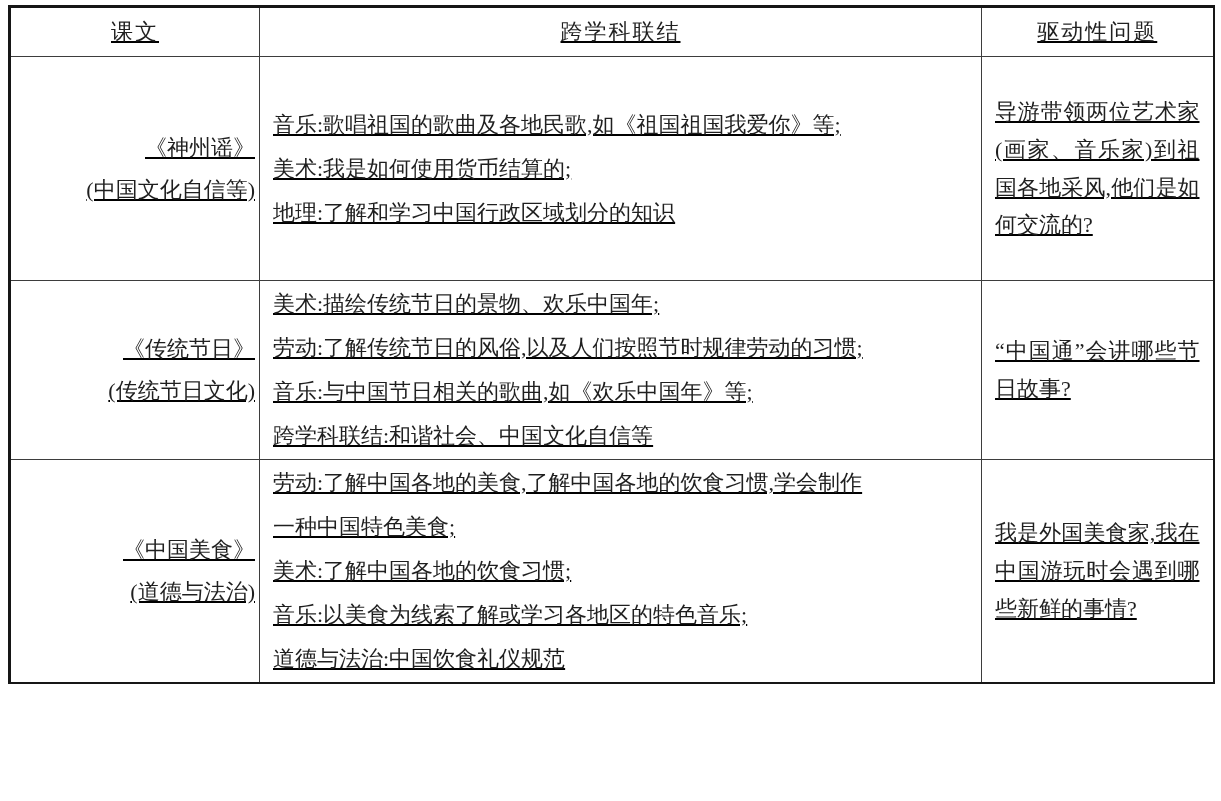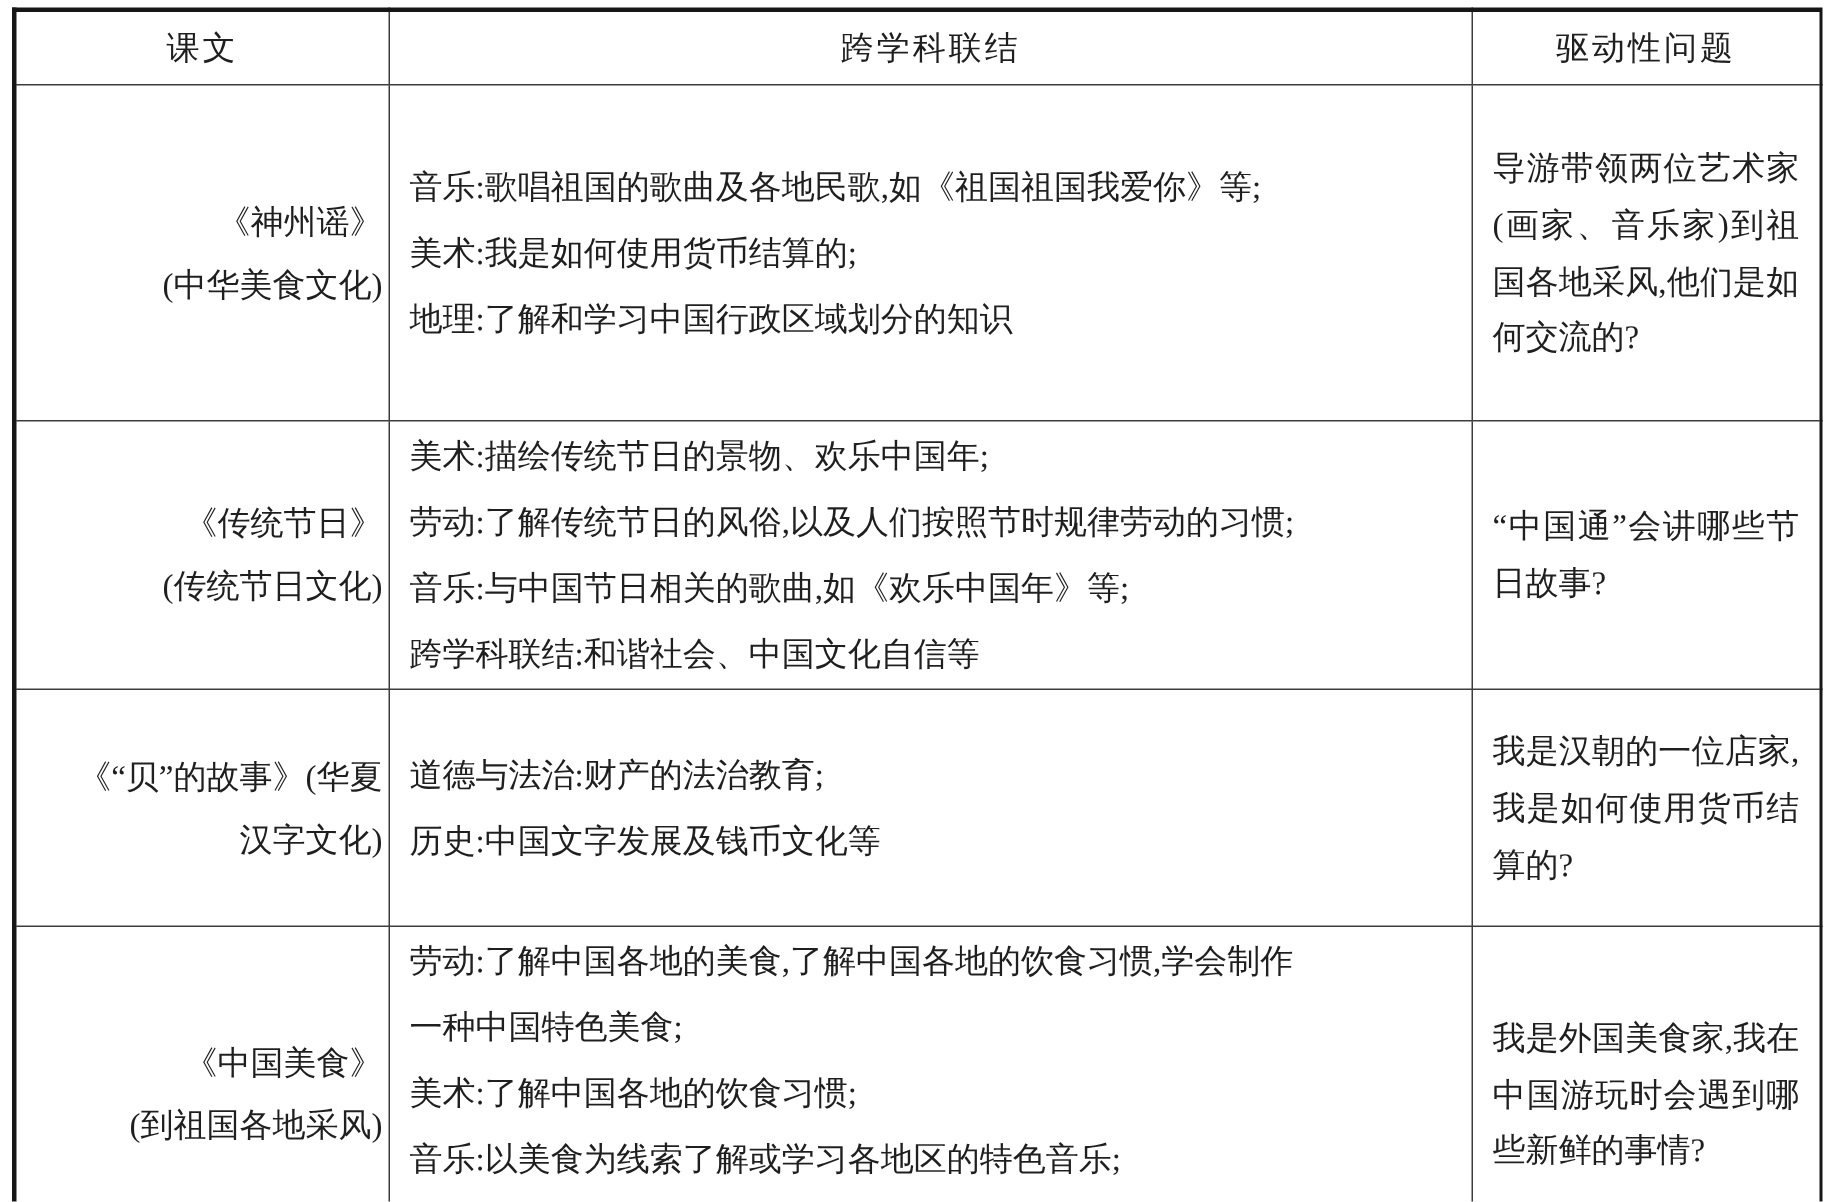--- a/index.html
+++ b/index.html
@@ -7,20 +7,21 @@
     padding: 0;
     background: #ffffff;
     font-family: "Liberation Serif", "DejaVu Serif", serif;
   }
   .page {
     width: 1221px;
     height: 801px;
     background: #ffffff;
     box-sizing: border-box;
     padding: 5px 8px;
+    text-decoration: underline;
   }
   table.lesson-table {
     border-collapse: collapse;
     table-layout: fixed;
     width: 1204px;
     color: #1f1f1f;
     border: 2px solid #161616;
     border-top-width: 3px;
     border-left-width: 3px;
   }
@@ -78,21 +79,21 @@
       <tr>
         <th>课文</th>
         <th>跨学科联结</th>
         <th>驱动性问题</th>
       </tr>
     </thead>
     <tbody>
       <tr class="r1">
         <td class="lesson-cell">
           <div>《神州谣》</div>
-          <div>(中华美食文化)</div>
+          <div>(中国文化自信等)</div>
         </td>
         <td class="links-cell">
           <div class="link-line">音乐:歌唱祖国的歌曲及各地民歌,如《祖国祖国我爱你》等;</div>
           <div class="link-line">美术:我是如何使用货币结算的;</div>
           <div class="link-line">地理:了解和学习中国行政区域划分的知识</div>
         </td>
         <td class="question-cell">
           <div>导游带领两位艺术家(画家、音乐家)到祖国各地采风,他们是如何交流的?</div>
         </td>
       </tr>
@@ -104,37 +105,24 @@
         <td class="links-cell">
           <div class="link-line">美术:描绘传统节日的景物、欢乐中国年;</div>
           <div class="link-line">劳动:了解传统节日的风俗,以及人们按照节时规律劳动的习惯;</div>
           <div class="link-line">音乐:与中国节日相关的歌曲,如《欢乐中国年》等;</div>
           <div class="link-line">跨学科联结:和谐社会、中国文化自信等</div>
         </td>
         <td class="question-cell">
           <div>“中国通”会讲哪些节日故事?</div>
         </td>
       </tr>
-      <tr class="r3">
-        <td class="lesson-cell">
-          <div>《“贝”的故事》(华夏</div>
-          <div>汉字文化)</div>
-        </td>
-        <td class="links-cell">
-          <div class="link-line">道德与法治:财产的法治教育;</div>
-          <div class="link-line">历史:中国文字发展及钱币文化等</div>
-        </td>
-        <td class="question-cell">
-          <div>我是汉朝的一位店家,我是如何使用货币结算的?</div>
-        </td>
-      </tr>
       <tr class="r4">
         <td class="lesson-cell">
           <div>《中国美食》</div>
-          <div>(到祖国各地采风)</div>
+          <div>(道德与法治)</div>
         </td>
         <td class="links-cell">
           <div class="link-line">劳动:了解中国各地的美食,了解中国各地的饮食习惯,学会制作</div>
           <div class="link-line">一种中国特色美食;</div>
           <div class="link-line">美术:了解中国各地的饮食习惯;</div>
           <div class="link-line">音乐:以美食为线索了解或学习各地区的特色音乐;</div>
           <div class="link-line">道德与法治:中国饮食礼仪规范</div>
         </td>
         <td class="question-cell">
           <div>我是外国美食家,我在中国游玩时会遇到哪些新鲜的事情?</div>

